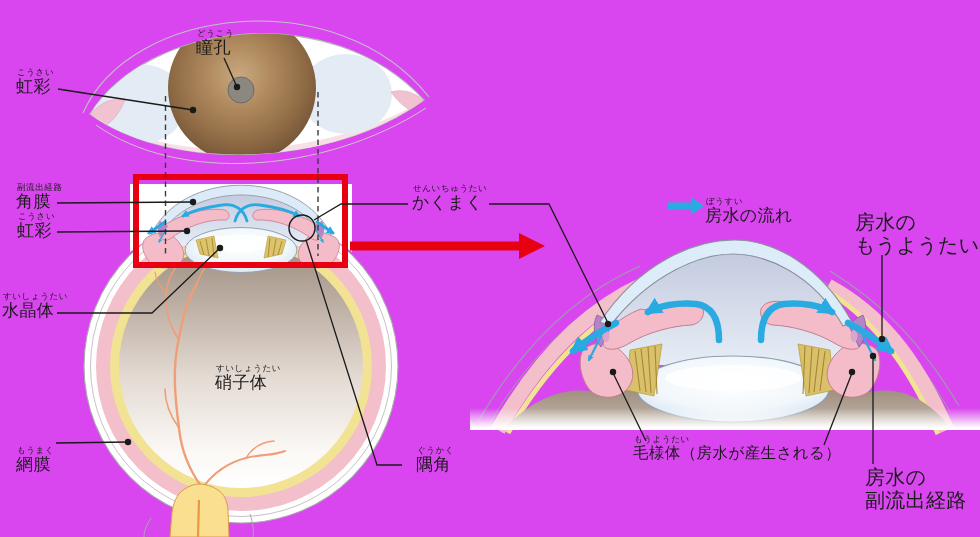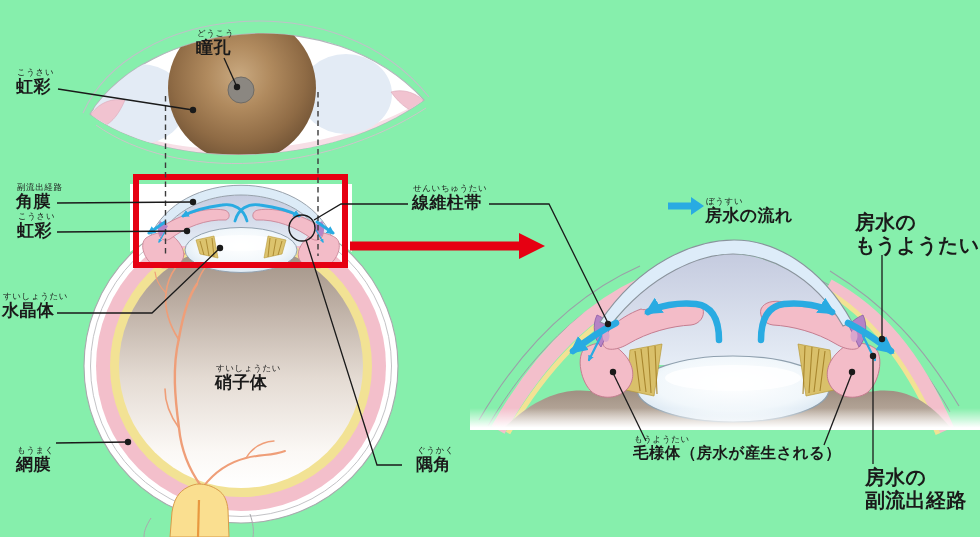--- a/index.html
+++ b/index.html
@@ -1,21 +1,21 @@
 <!DOCTYPE html>
 <html><head>
 <meta charset="utf-8">
 <style>
   html,body{margin:0;padding:0;background:#fff;}
-  .stage{position:relative;width:980px;height:537px;background:#86efac;overflow:hidden;
+  .stage{position:relative;width:980px;height:537px;background:#d946ef;overflow:hidden;
          font-family:"Liberation Sans","DejaVu Sans",sans-serif;}
   .stage svg{position:absolute;left:0;top:0;}
   .lbl{position:absolute;color:#1a1a1a;white-space:nowrap;}
   .lbl .furi{display:block;font-size:8.5px;letter-spacing:.6px;line-height:1;margin:0 0 1px 1px;color:#1a1a1a;}
-  .lbl .main{display:block;font-size:17px;font-weight:700;line-height:1.06;letter-spacing:.4px;}
+  .lbl .main{display:block;font-size:17px;font-weight:400;line-height:1.06;letter-spacing:.4px;}
   .lbl.med .main{font-size:15.5px;}
   .lbl.two .main{font-size:20px;line-height:1.16;letter-spacing:.3px;}
 </style>
 </head>
 <body>
 
 <div class="stage">
 
 <svg width="980" height="537" viewBox="0 0 980 537">
   <defs>
@@ -246,21 +246,21 @@
 <div class="lbl" style="left:16px;top:446px">
   <span class="furi">もうまく</span>
   <span class="main">網膜</span>
 </div>
 <div class="lbl" style="left:416px;top:446px">
   <span class="furi">ぐうかく</span>
   <span class="main">隅角</span>
 </div>
 <div class="lbl" style="left:412px;top:184px">
   <span class="furi">せんいちゅうたい</span>
-  <span class="main">線維柱帯</span>
+  <span class="main">かくまく</span>
 </div>
 <div class="lbl" style="left:705px;top:197px">
   <span class="furi">ぼうすい</span>
   <span class="main">房水の流れ</span>
 </div>
 <div class="lbl two" style="left:855px;top:211px">
   <span class="main">房水の</span>
   <span class="main">もうようたい</span>
 </div>
 <div class="lbl med" style="left:633px;top:435px">

